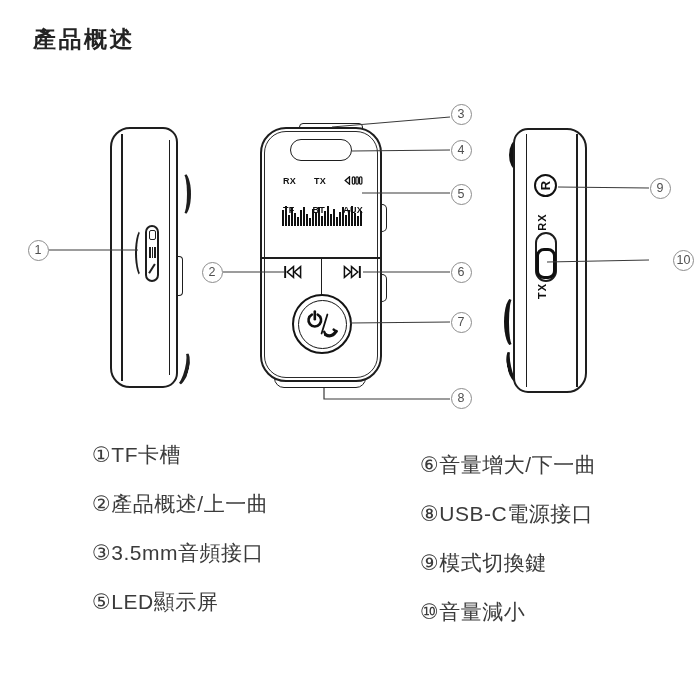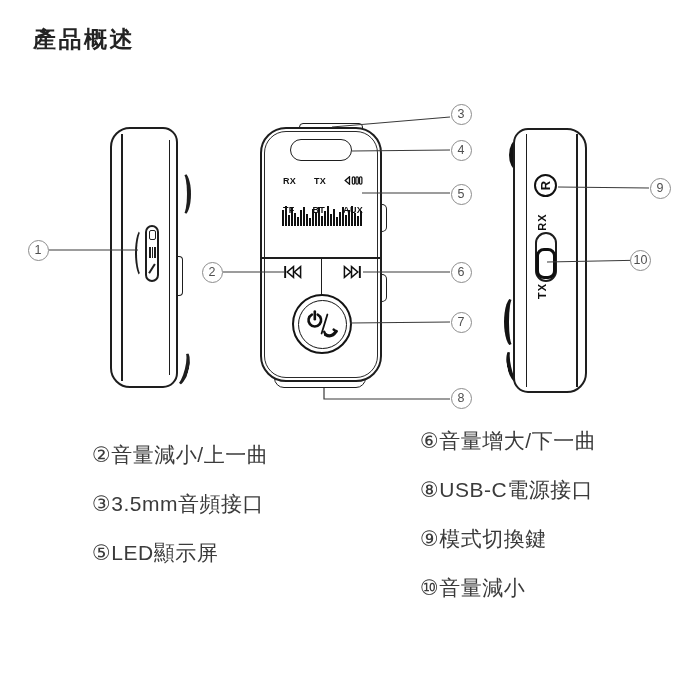--- a/index.html
+++ b/index.html
@@ -227,27 +227,28 @@
 
   <div class="abs callout" style="left:27.5px;top:239.5px;">1</div>
   <div class="abs callout" style="left:201.5px;top:261.5px;">2</div>
   <div class="abs callout" style="left:450.5px;top:103.5px;">3</div>
   <div class="abs callout" style="left:450.5px;top:139.5px;">4</div>
   <div class="abs callout" style="left:450.5px;top:183.5px;">5</div>
   <div class="abs callout" style="left:450.5px;top:261.5px;">6</div>
   <div class="abs callout" style="left:450.5px;top:311.5px;">7</div>
   <div class="abs callout" style="left:450.5px;top:387.5px;">8</div>
   <div class="abs callout" style="left:649.5px;top:177.5px;">9</div>
-  <div class="abs callout" style="left:630px;top:249.5px;">10</div>
+  <div class="abs callout" style="left:673px;top:249.5px;">10</div>
 
   <div class="abs legend-col" style="left:92px;top:444px;">
-    <div class="legend-item"><span>②</span><span>音量減小/上一曲</span></div>
+    <div class="legend-item"><span>①</span><span>TF卡槽</span></div>
+    <div class="legend-item"><span>②</span><span>產品概述/上一曲</span></div>
     <div class="legend-item"><span>③</span><span>3.5mm音頻接口</span></div>
     <div class="legend-item"><span>⑤</span><span>LED顯示屏</span></div>
   </div>
-  <div class="abs legend-col" style="left:420px;top:430px;">
+  <div class="abs legend-col" style="left:420px;top:454px;">
     <div class="legend-item"><span>⑥</span><span>音量增大/下一曲</span></div>
     <div class="legend-item"><span>⑧</span><span>USB-C電源接口</span></div>
     <div class="legend-item"><span>⑨</span><span>模式切換鍵</span></div>
     <div class="legend-item"><span>⑩</span><span>音量減小</span></div>
   </div>
 
 </div>
 
 </body></html>

